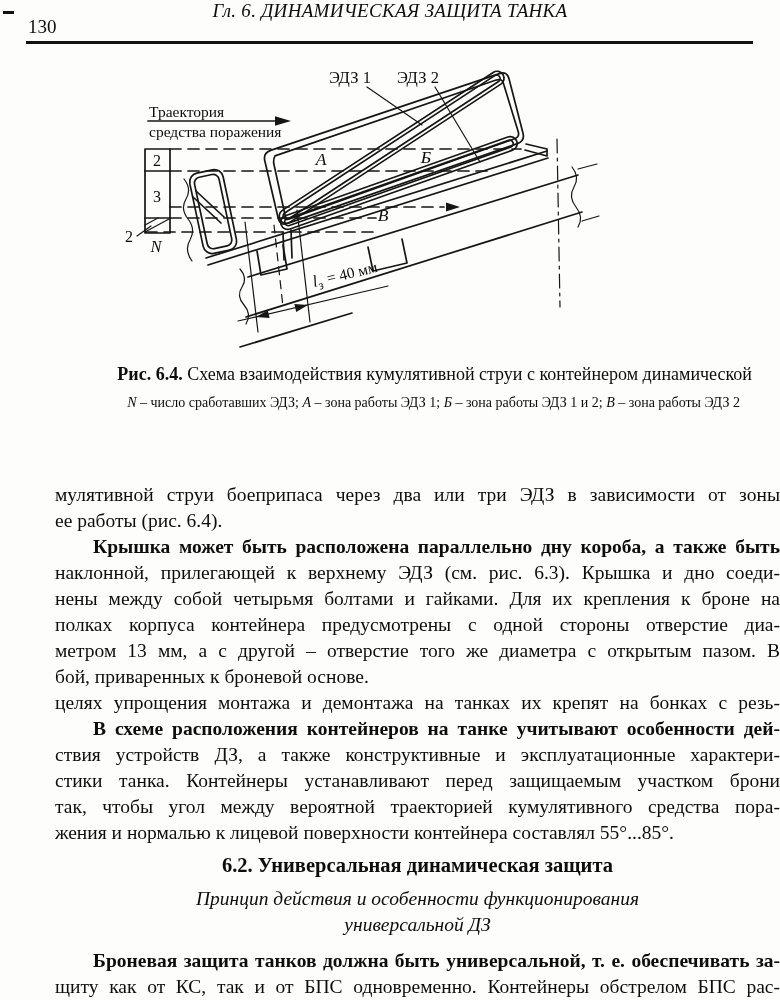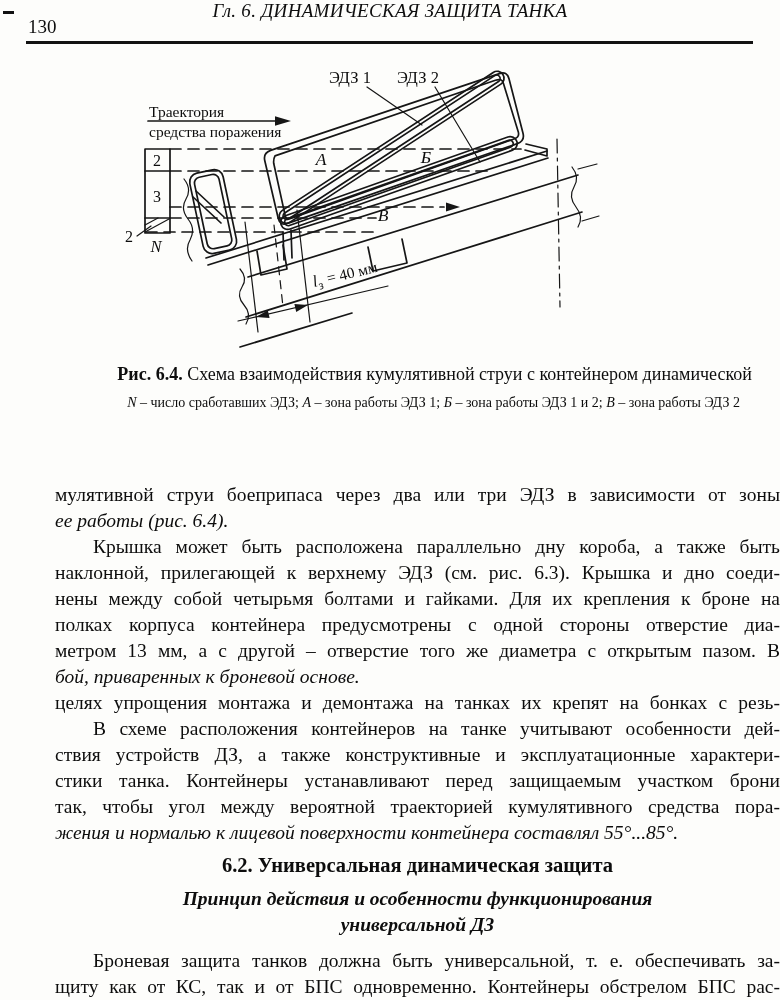--- a/index.html
+++ b/index.html
@@ -19,25 +19,25 @@
   .ah{fill:#161616;stroke:none;}
   
   .caption{position:absolute;left:28px;width:724px;top:360px;text-align:right;
            font-size:18px;line-height:28px;}
   .caption .b{font-weight:bold;}
   .legend{font-size:14px;line-height:27px;max-width:700px;margin:1px auto 0;}
   .legend .i{font-style:italic;}
   
   .bodytext{position:absolute;left:28px;width:725px;top:482px;font-size:19.5px;line-height:26px;margin-left:27px;}
   .line{text-align:justify;text-align-last:justify;height:26px;overflow:hidden;}
-  .line.end{text-align-last:left;font-style:italic;}
-  .line.first{text-indent:38px;}
+  .line.end{text-align-last:left;}
+  .line.first{text-indent:38px;font-weight:bold;}
   .h2{font-weight:bold;font-size:20.5px;text-align:center;text-align-last:center;
       margin-top:6px;height:26px;}
-  .h3{font-weight:bold;font-style:italic;font-size:19.5px;
+  .h3{font-weight:normal;font-style:italic;font-size:19.5px;
       text-align-last:center;height:26px;}
   .h3wrap{margin-top:8px;}
   .p4{margin-top:10px;}
 </style>
 </head>
 <body>
 
 <div class="page">
   <div class="scan-mark"></div>
 

